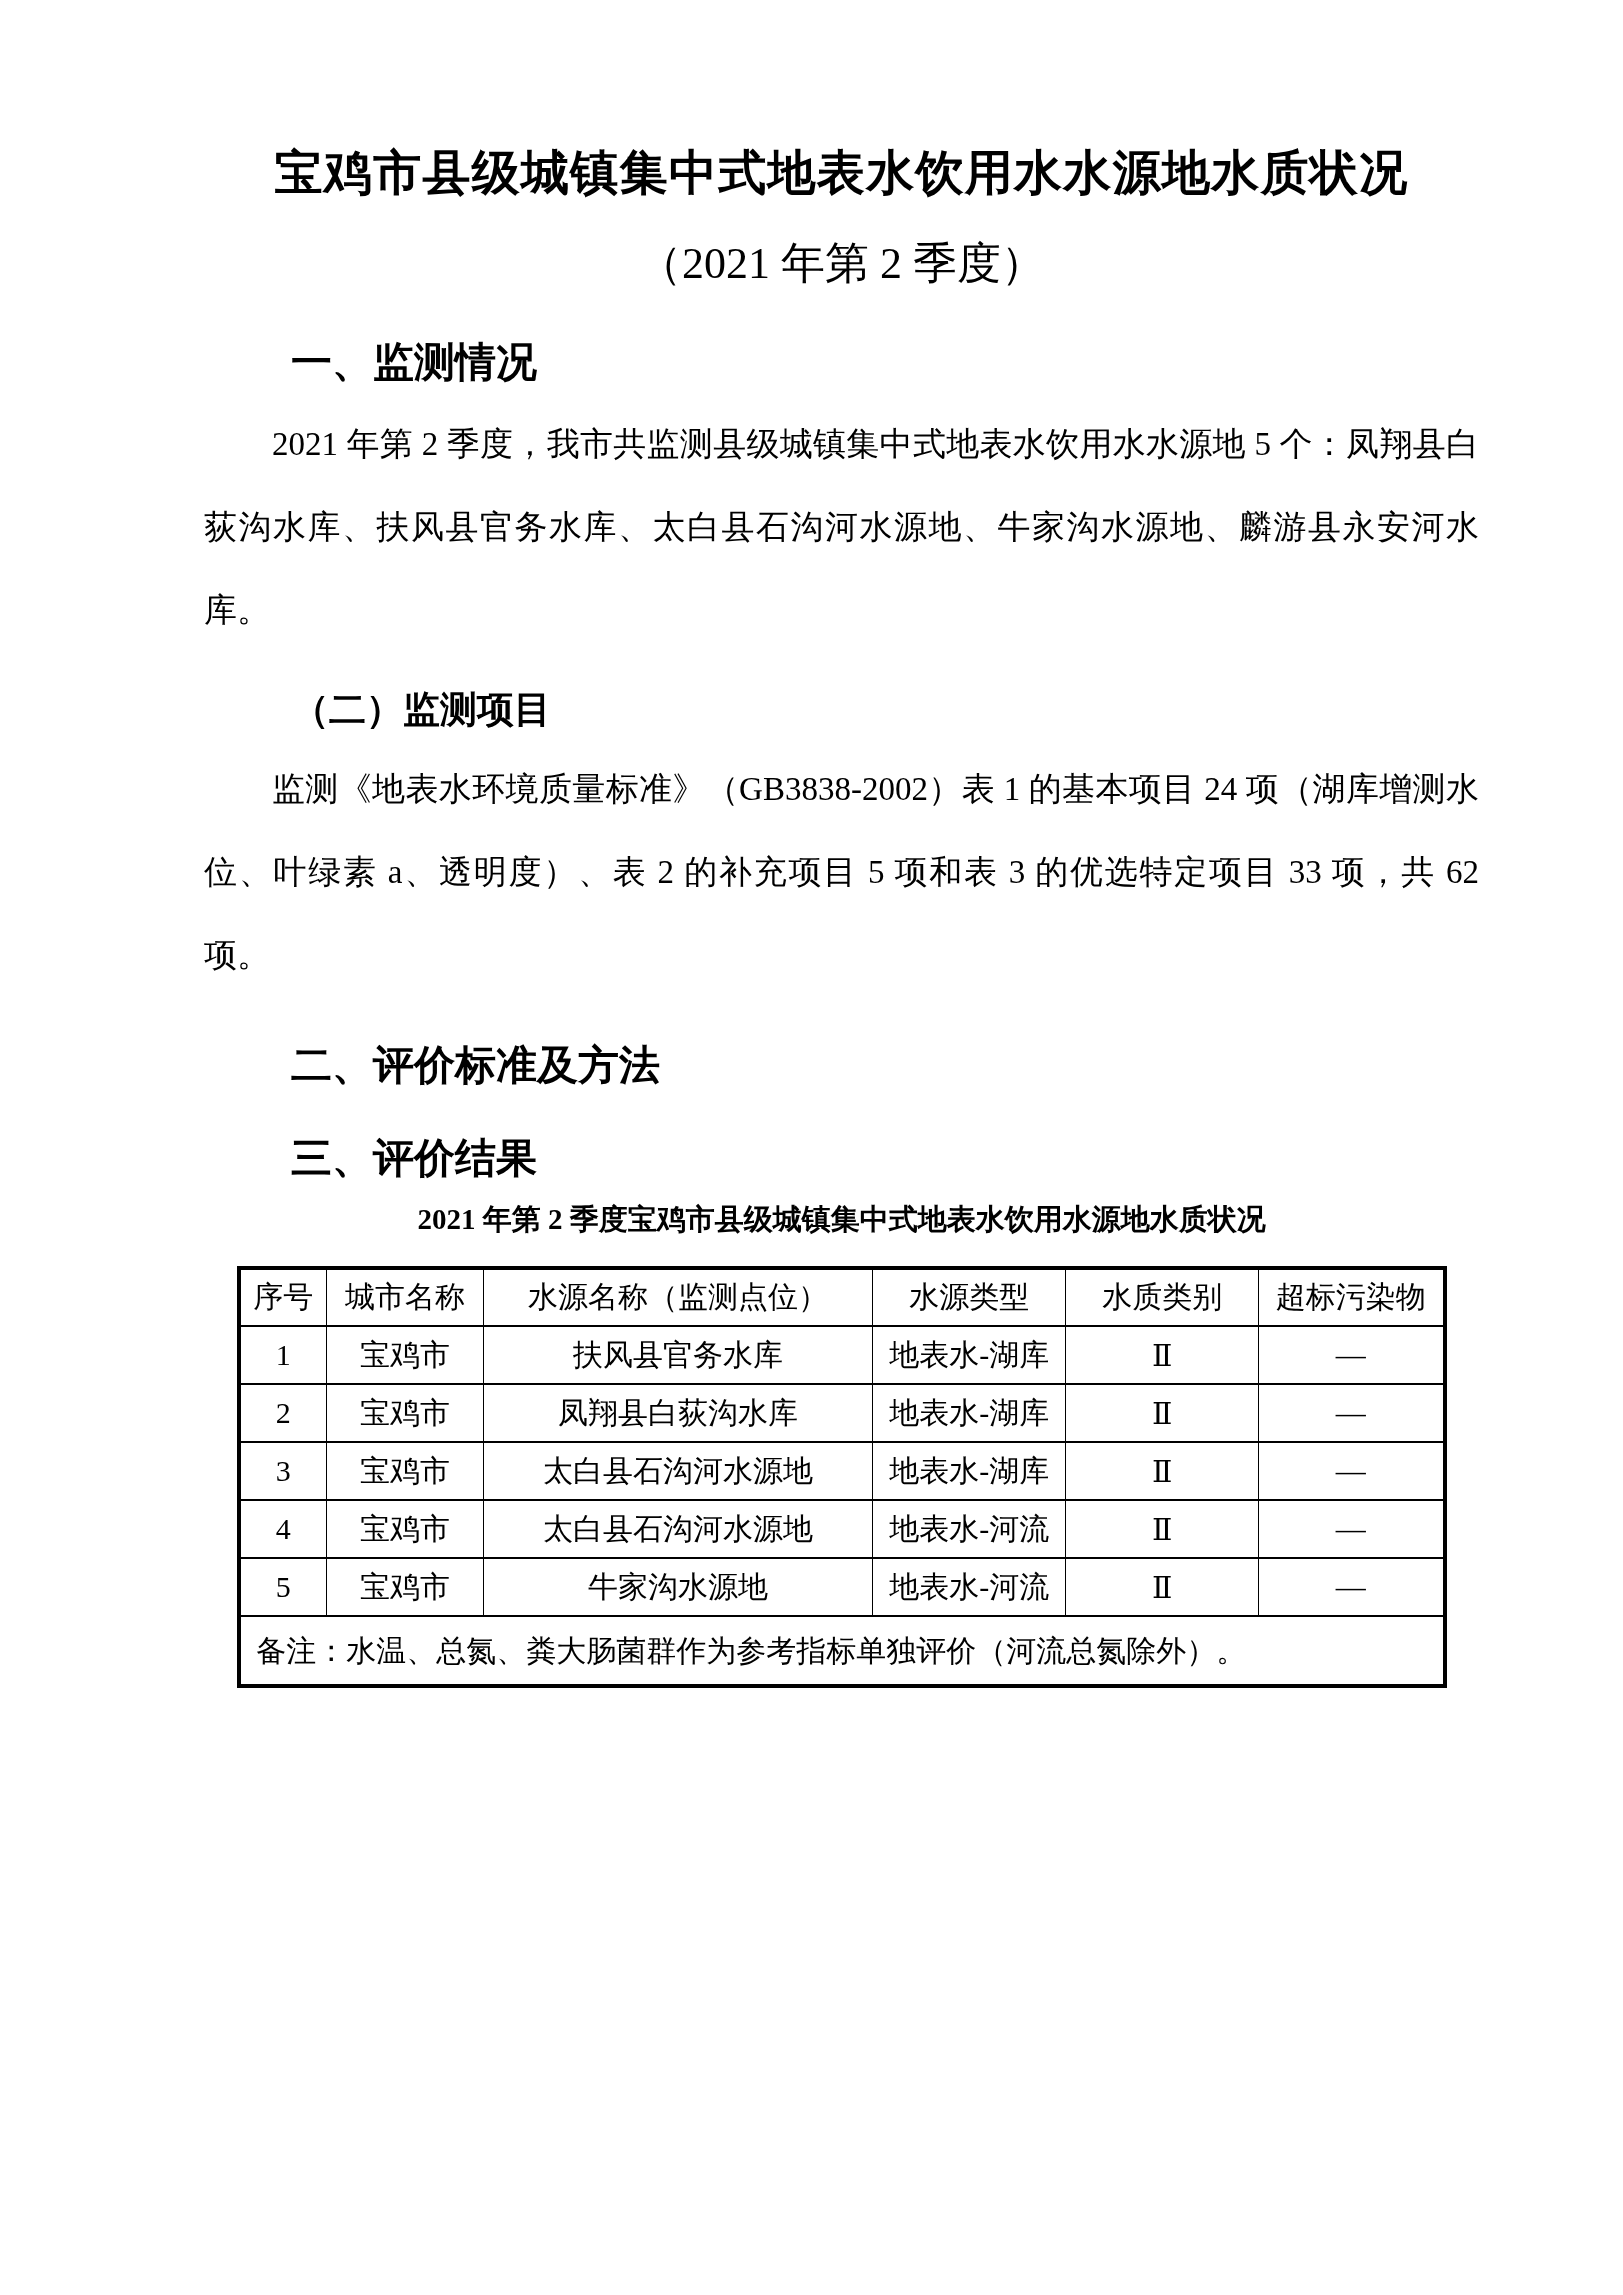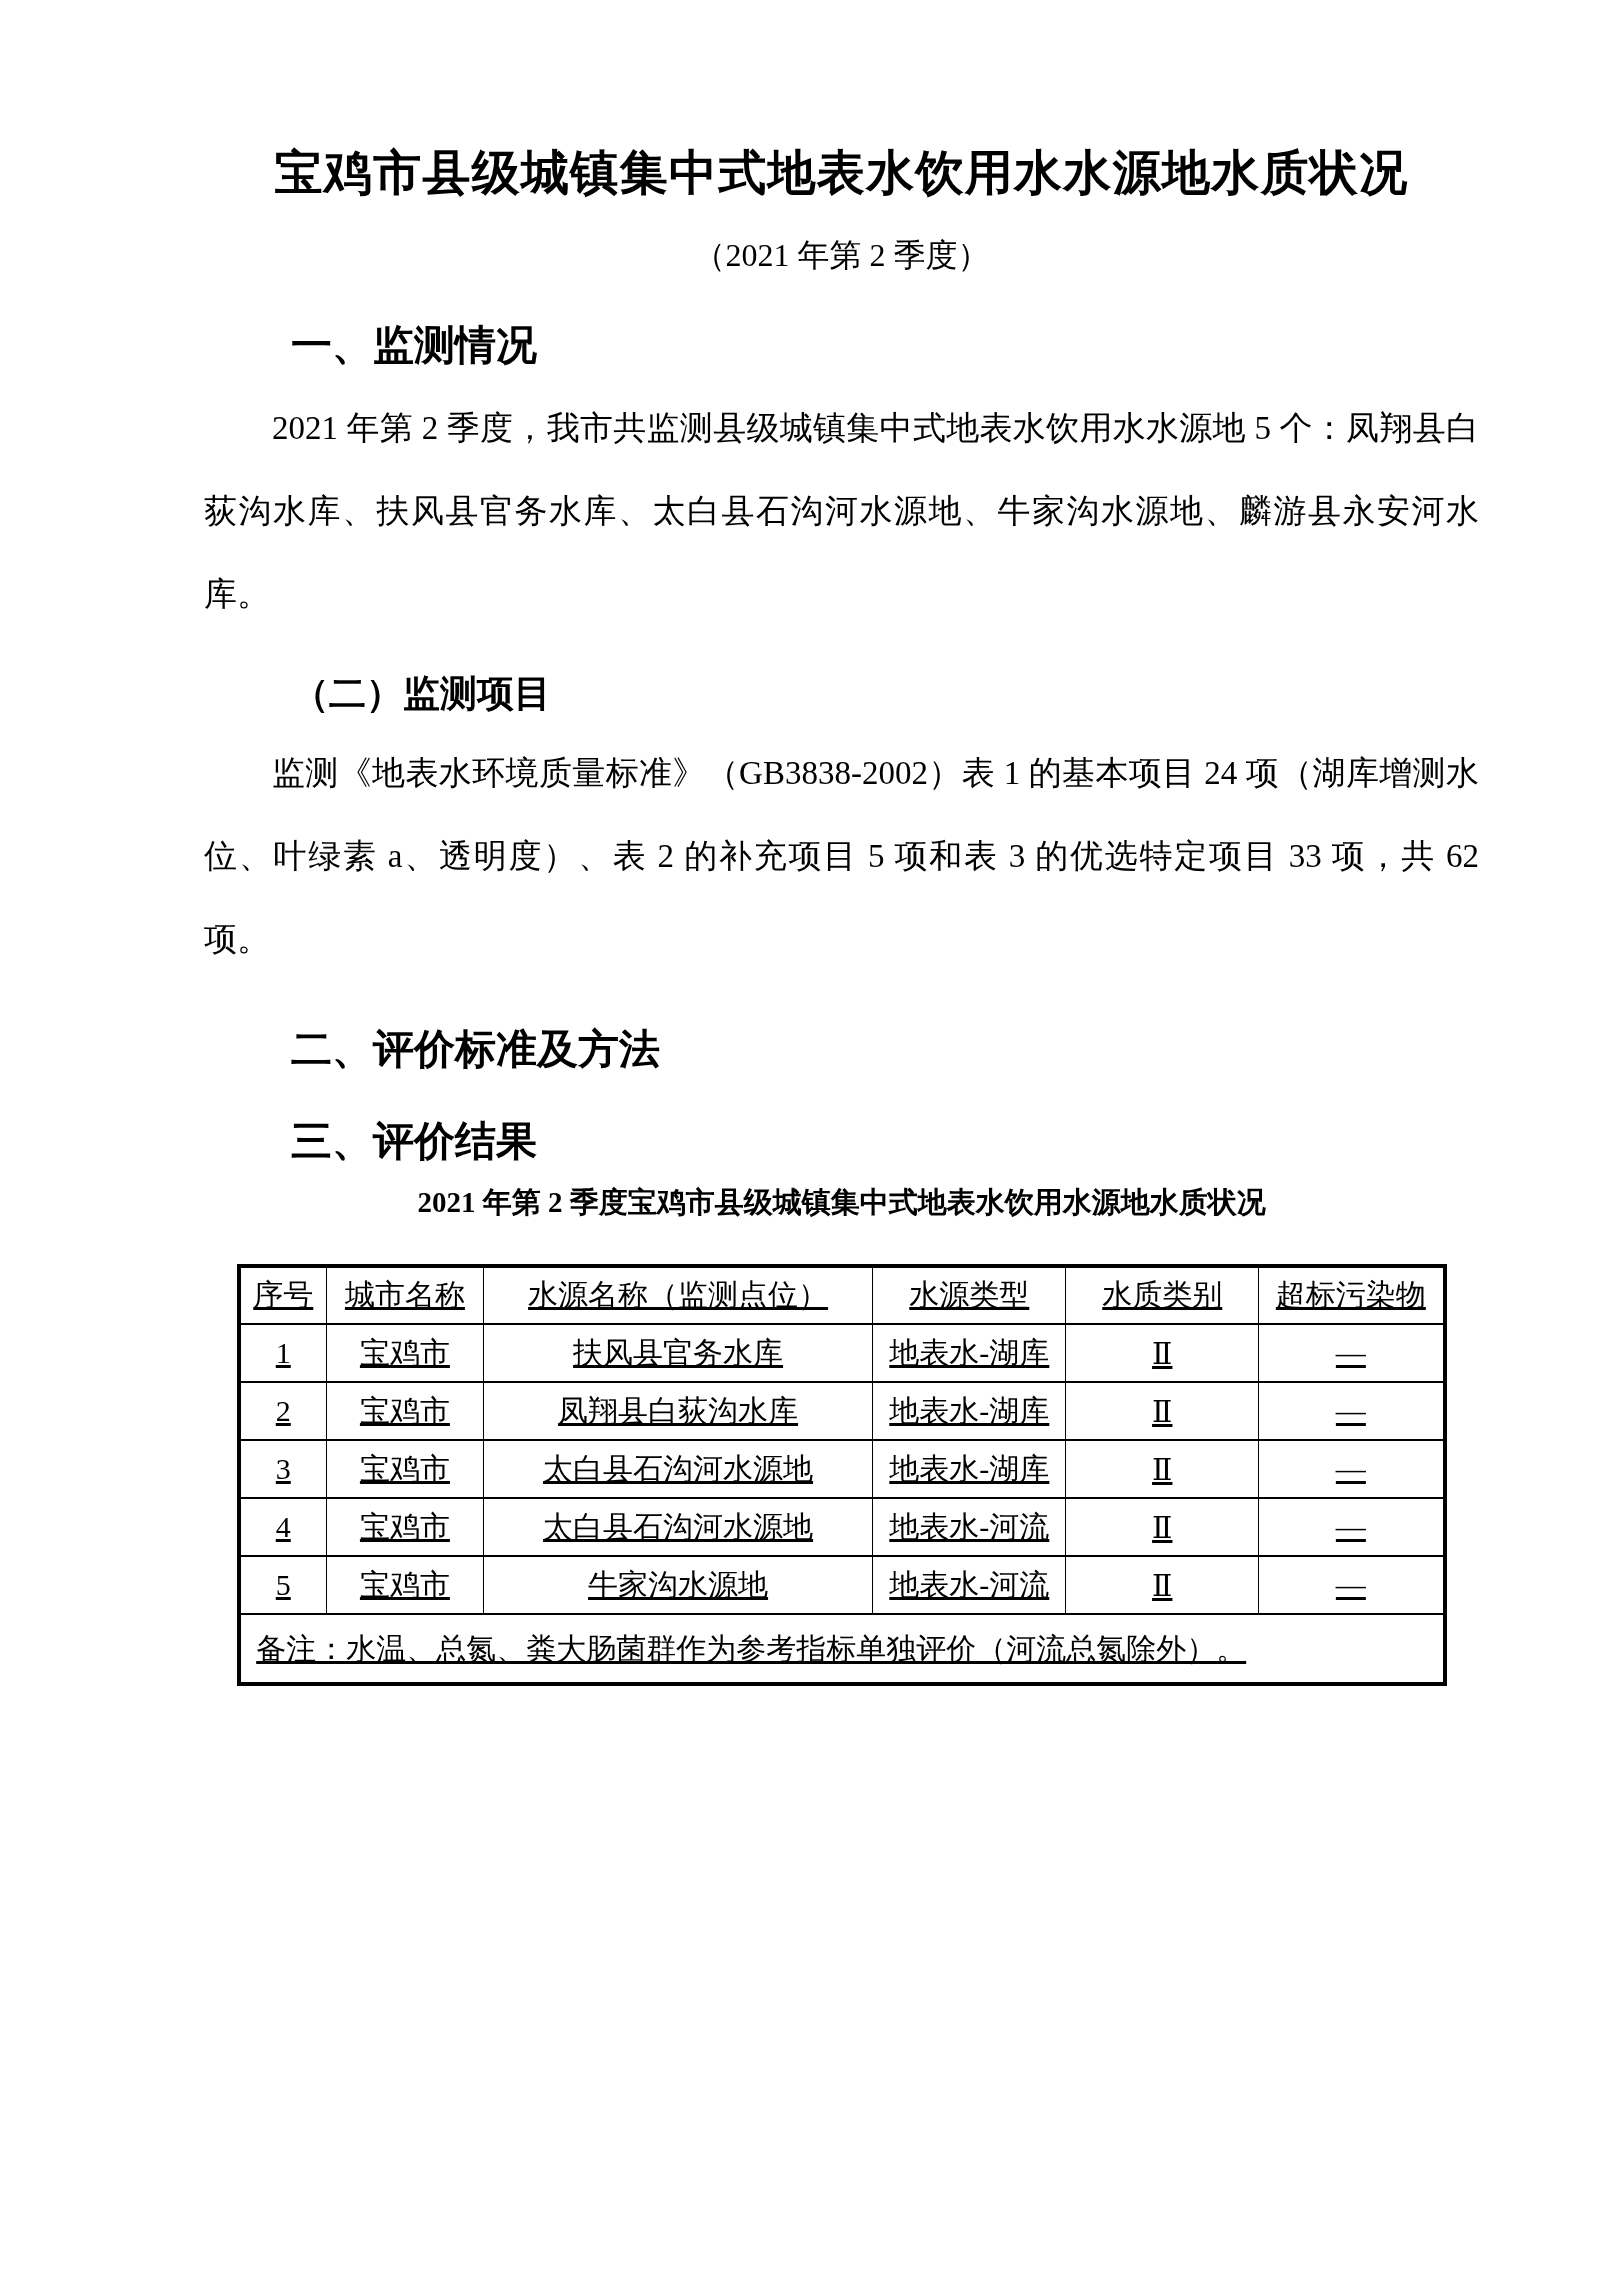--- a/index.html
+++ b/index.html
@@ -23,21 +23,21 @@
   .doc-title {
     margin: 0;
     font-size: 48px;
     font-weight: 700;
     text-align: center;
     line-height: 1.15;
     letter-spacing: 1.3px;
   }
   .doc-subtitle {
     margin-top: 34px;
-    font-size: 32px;
+    font-size: 44px;
     text-align: center;
     line-height: 1.35;
   }
   .h-level1 {
     margin: 45px 0 0 0;
     font-size: 41px;
     font-weight: 700;
     font-family: "Liberation Sans", "DejaVu Sans", sans-serif;
     text-indent: 87px;
     line-height: 1.15;
@@ -60,23 +60,22 @@
     margin-top: 19px;
     font-size: 29px;
     font-weight: 700;
     text-align: center;
     line-height: 1.3;
   }
   table.report {
     border-collapse: collapse;
     table-layout: fixed;
     width: 1210px;
-    margin: 42px auto 0 auto;
+    margin: 28px auto 0 auto;
     border: 4.6px solid #000000;
-    text-decoration: underline;
   }
   table.report th,
   table.report td {
     border-left: 1.6px solid #000000;
     border-right: 1.6px solid #000000;
     border-top: 2.6px solid #000000;
     border-bottom: 2.6px solid #000000;
     font-size: 30px;
     font-weight: 400;
     text-align: center;

